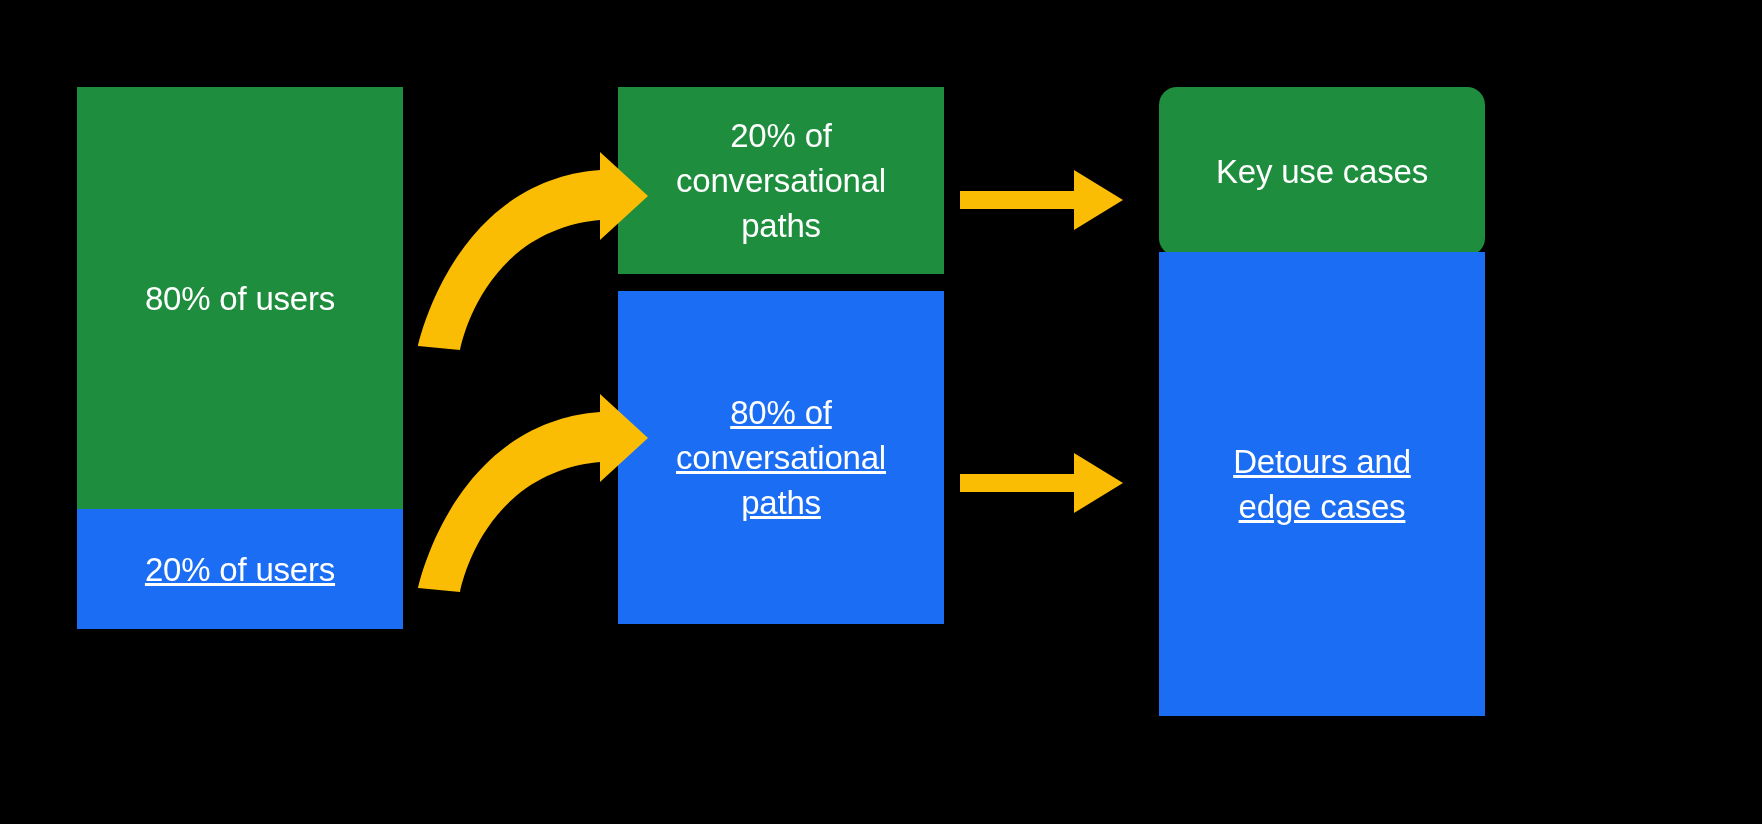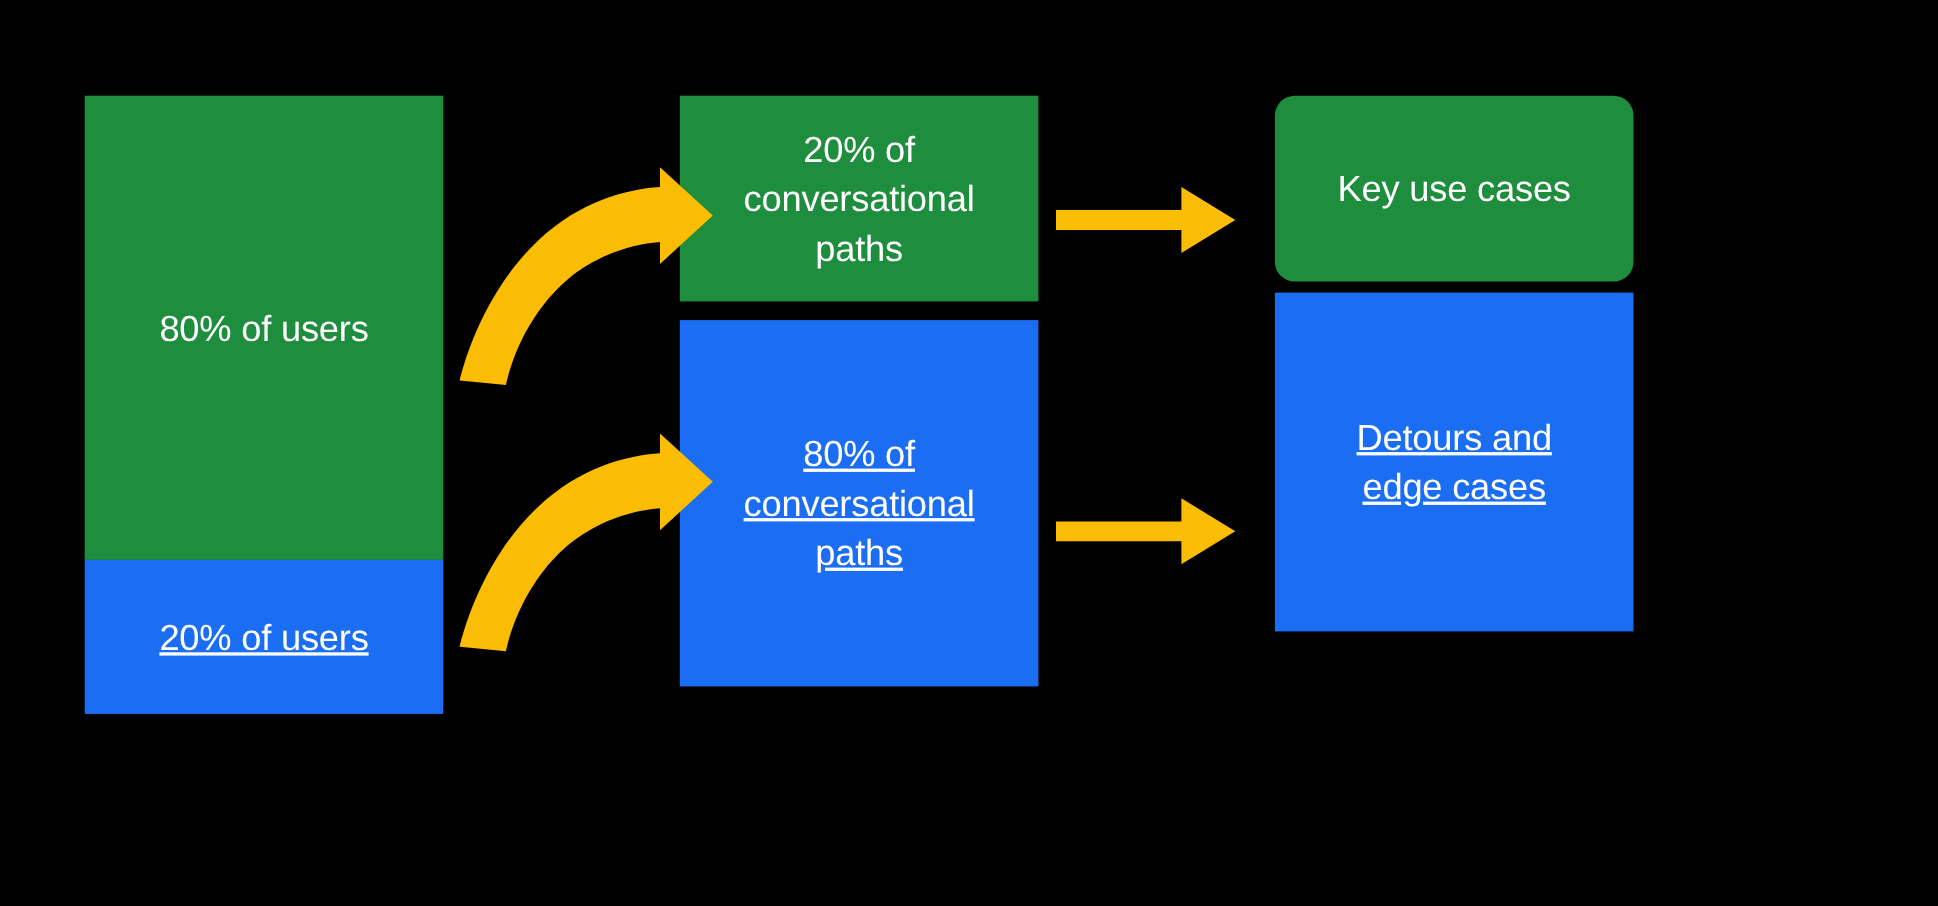--- a/index.html
+++ b/index.html
@@ -39,31 +39,31 @@
     letter-spacing: -0.2px;
     padding: 0 14px;
     white-space: pre-line;
   }
   .seg-green { background: #1E8E3E; }
   .seg-blue  { background: #1B6EF3; text-decoration: underline; }
 
   
   #col-users      { left: 77px;  top: 87px;  width: 326px; height: 537px; padding-left: 22px; }
   #col-users .s1  { left: 0; top: 0;    width: 326px; height: 422px; }
-  #col-users .s2  { left: 0; top: 422px; width: 326px; height: 140px; }
+  #col-users .s2  { left: 0; top: 422px; width: 326px; height: 120px; }
 
   
   #col-paths      { left: 618px; top: 87px;  width: 326px; height: 537px; }
   #col-paths .s1  { left: 0; top: 0;    width: 326px; height: 187px; }
   #col-paths .s2  { left: 0; top: 204px; width: 326px; height: 333px; }
 
   
   #col-cases      { left: 1159px; top: 87px; width: 326px; height: 537px; }
   #col-cases .s1  { left: 0; top: 0;    width: 326px; height: 169px; border-radius: 18px; }
-  #col-cases .s2  { left: 0; top: 179px; width: 326px; height: 308px; }
+  #col-cases .s2  { left: 0; top: 165px; width: 326px; height: 464px; }
 
   
   .arrow-svg {
     position: absolute;
     overflow: visible;
     pointer-events: none;
   }
   #arrow-curved-top    { left: 404px;  top: 150px; width: 280px; height: 200px; }
   #arrow-curved-bottom { left: 404px;  top: 392px; width: 280px; height: 200px; }
   #arrow-straight-top    { left: 960px; top: 160px; width: 200px; height: 80px; }

